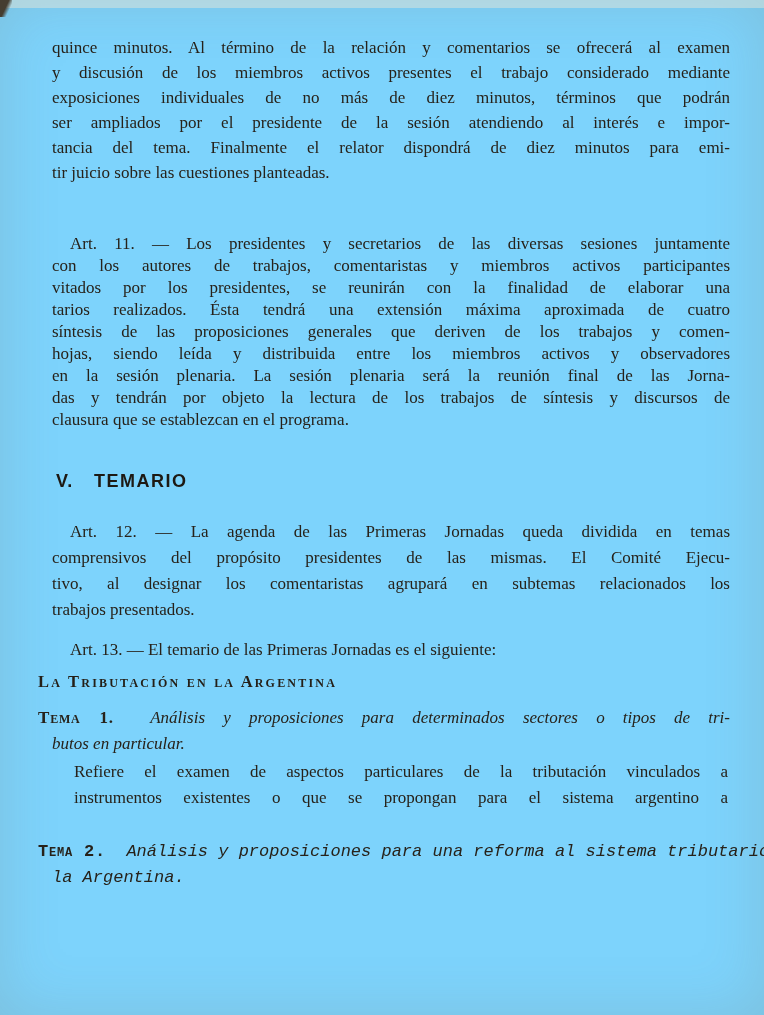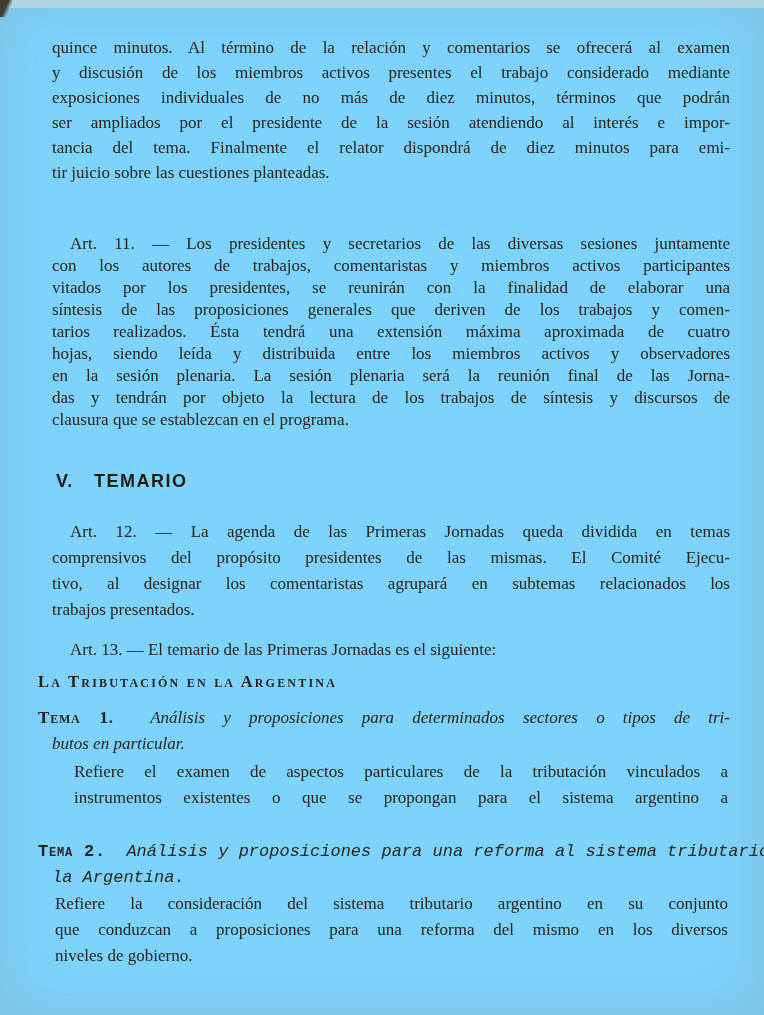--- a/index.html
+++ b/index.html
@@ -106,22 +106,22 @@
     <div class="tline">exposiciones individuales de no más de diez minutos, términos que podrán</div>
     <div class="tline">ser ampliados por el presidente de la sesión atendiendo al interés e impor-</div>
     <div class="tline">tancia del tema. Finalmente el relator dispondrá de diez minutos para emi-</div>
     <div class="tline last">tir juicio sobre las cuestiones planteadas.</div>
   </div>
 
   <div class="block lh22" style="top:193px;margin-top:40px;">
     <div class="tline indent">Art. 11. — Los presidentes y secretarios de las diversas sesiones juntamente</div>
     <div class="tline">con los autores de trabajos, comentaristas y miembros activos participantes</div>
     <div class="tline">vitados por los presidentes, se reunirán con la finalidad de elaborar una</div>
+    <div class="tline">tarios realizados. Ésta tendrá una extensión máxima aproximada de cuatro</div>
     <div class="tline">síntesis de las proposiciones generales que deriven de los trabajos y comen-</div>
-    <div class="tline">tarios realizados. Ésta tendrá una extensión máxima aproximada de cuatro</div>
     <div class="tline">hojas, siendo leída y distribuida entre los miembros activos y observadores</div>
     <div class="tline">en la sesión plenaria. La sesión plenaria será la reunión final de las Jorna-</div>
     <div class="tline">das y tendrán por objeto la lectura de los trabajos de síntesis y discursos de</div>
     <div class="tline last">clausura que se establezcan en el programa.</div>
   </div>
 
   <div class="heading">
     <span class="numeral">V.</span><span>TEMARIO</span>
   </div>
 
@@ -146,18 +146,13 @@
   <div class="desc-block lh26" style="top:759px;margin-left:19px;">
     <div class="tline">Refiere el examen de aspectos particulares de la tributación vinculados a</div>
     <div class="tline">instrumentos existentes o que se propongan para el sistema argentino a</div>
   </div>
 
   <div class="tema-block lh26" style="top:839px;font-family:Liberation Mono, monospace;">
     <div class="tline"><span class="tema-label">Tema 2.</span>&nbsp; <span class="it">Análisis y proposiciones para una reforma al sistema tributario en</span></div>
     <div class="tline last it hang">la Argentina.</div>
   </div>
 
-  <div class="desc-block lh26" style="top:891px;">
-    <div class="tline">Refiere la consideración del sistema tributario argentino en su conjunto</div>
-    <div class="tline">que conduzcan a proposiciones para una reforma del mismo en los diversos</div>
-    <div class="tline last">niveles de gobierno.</div>
-  </div>
 </div>
 
 </body></html>

